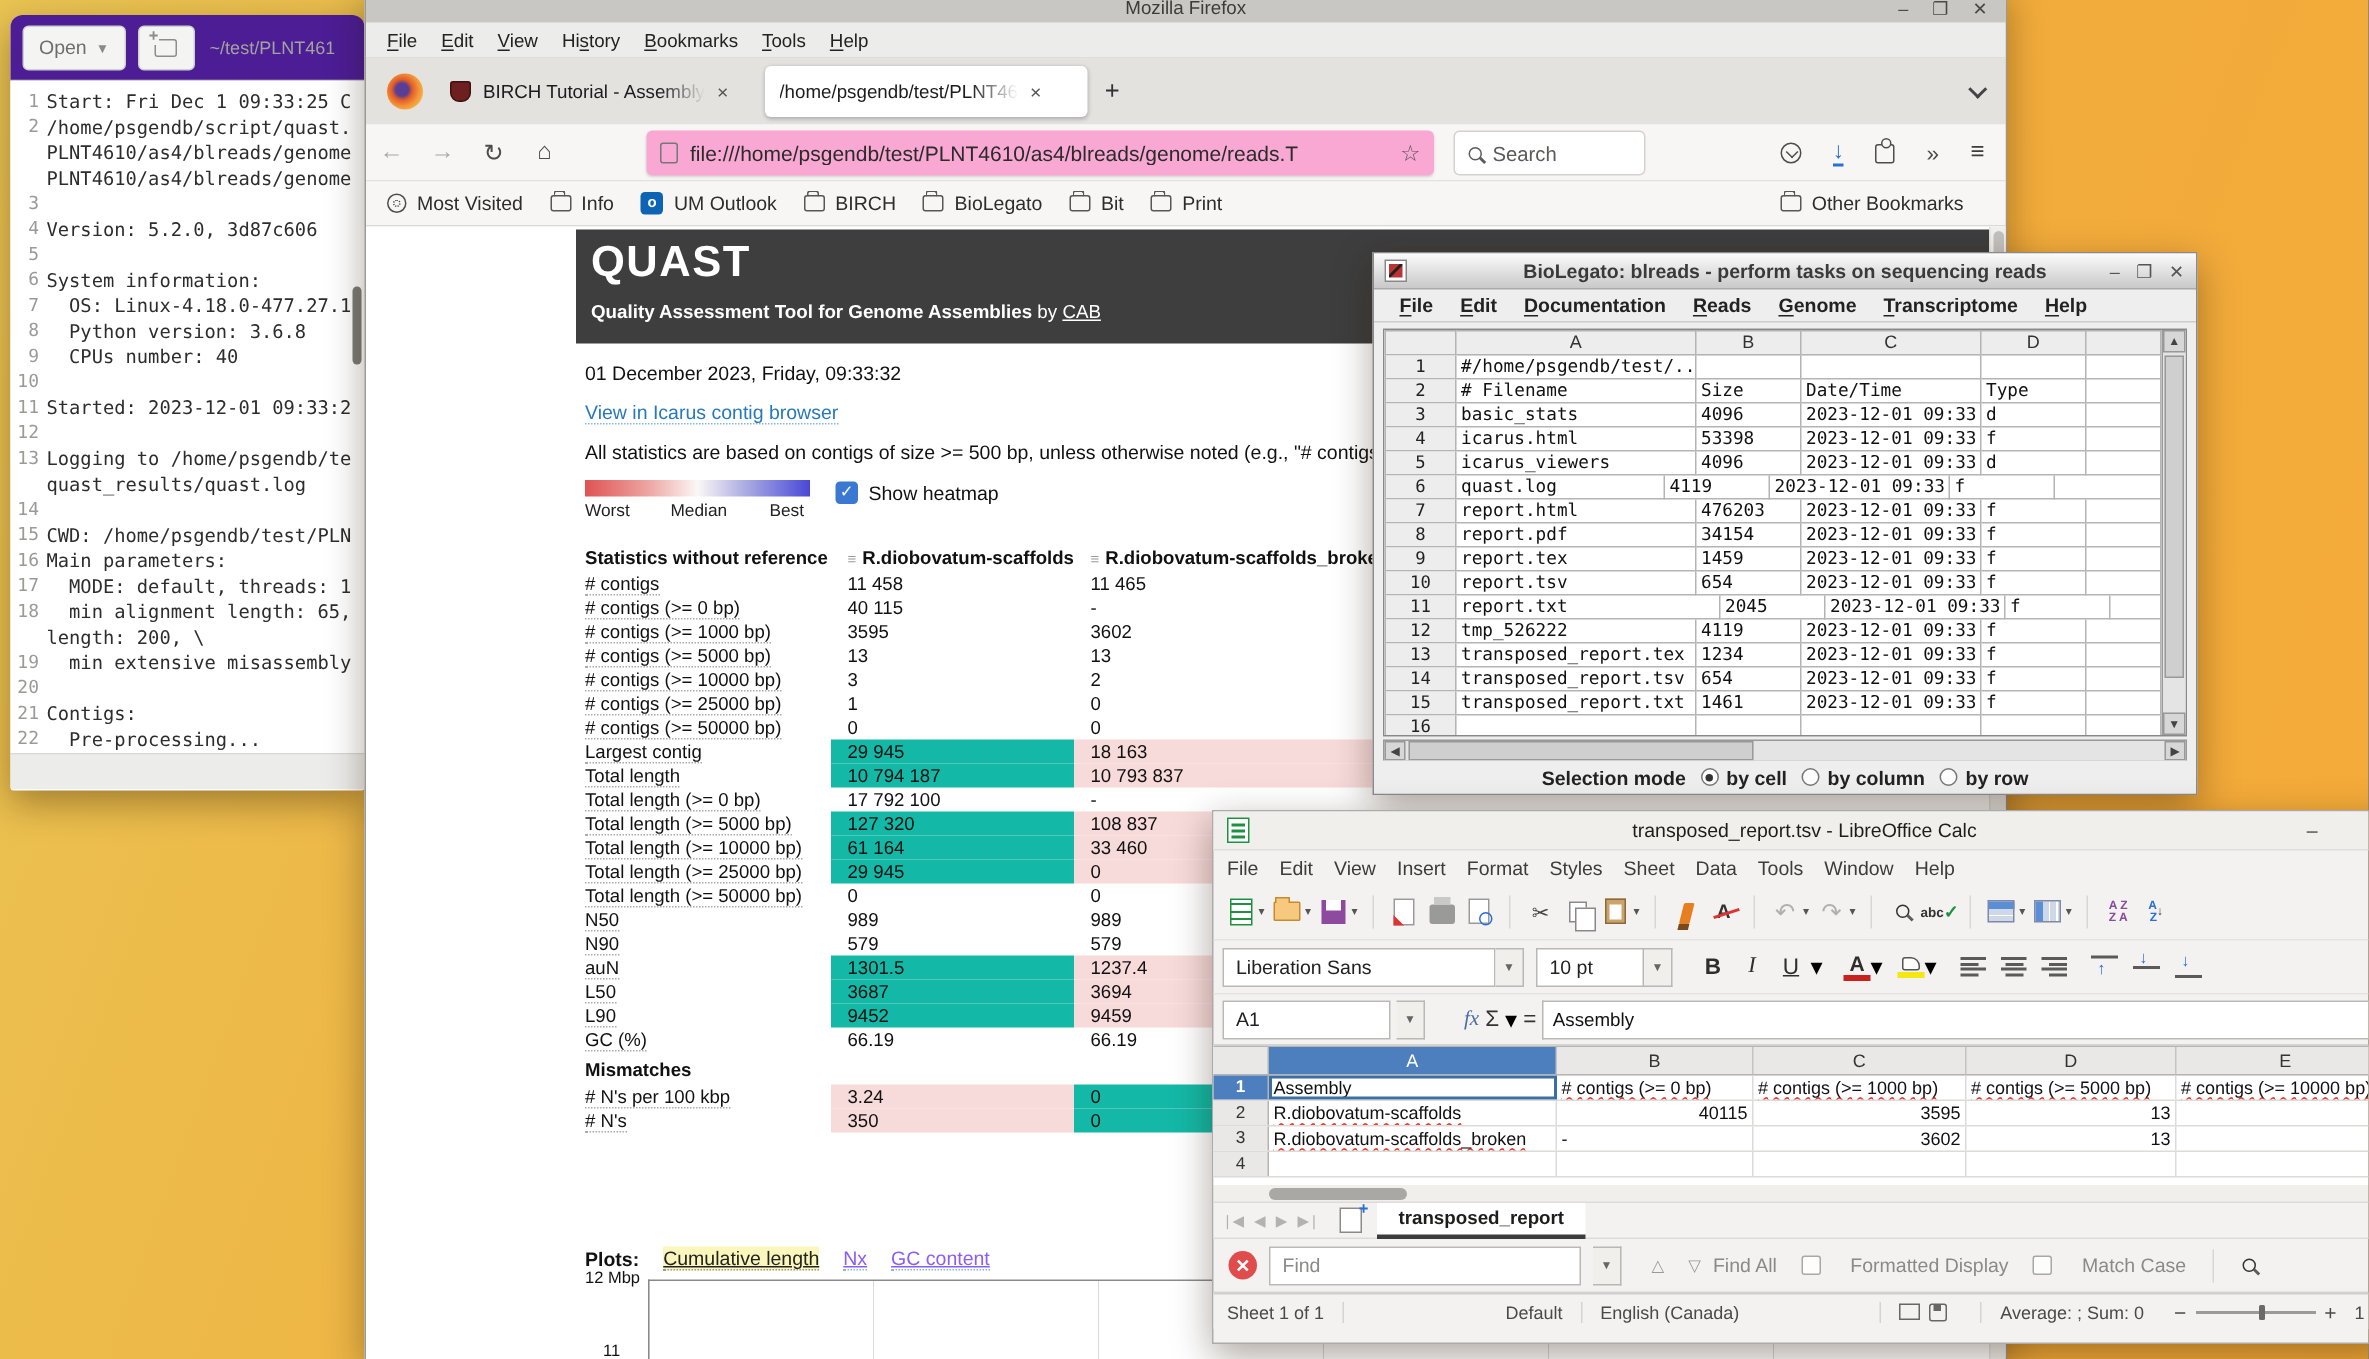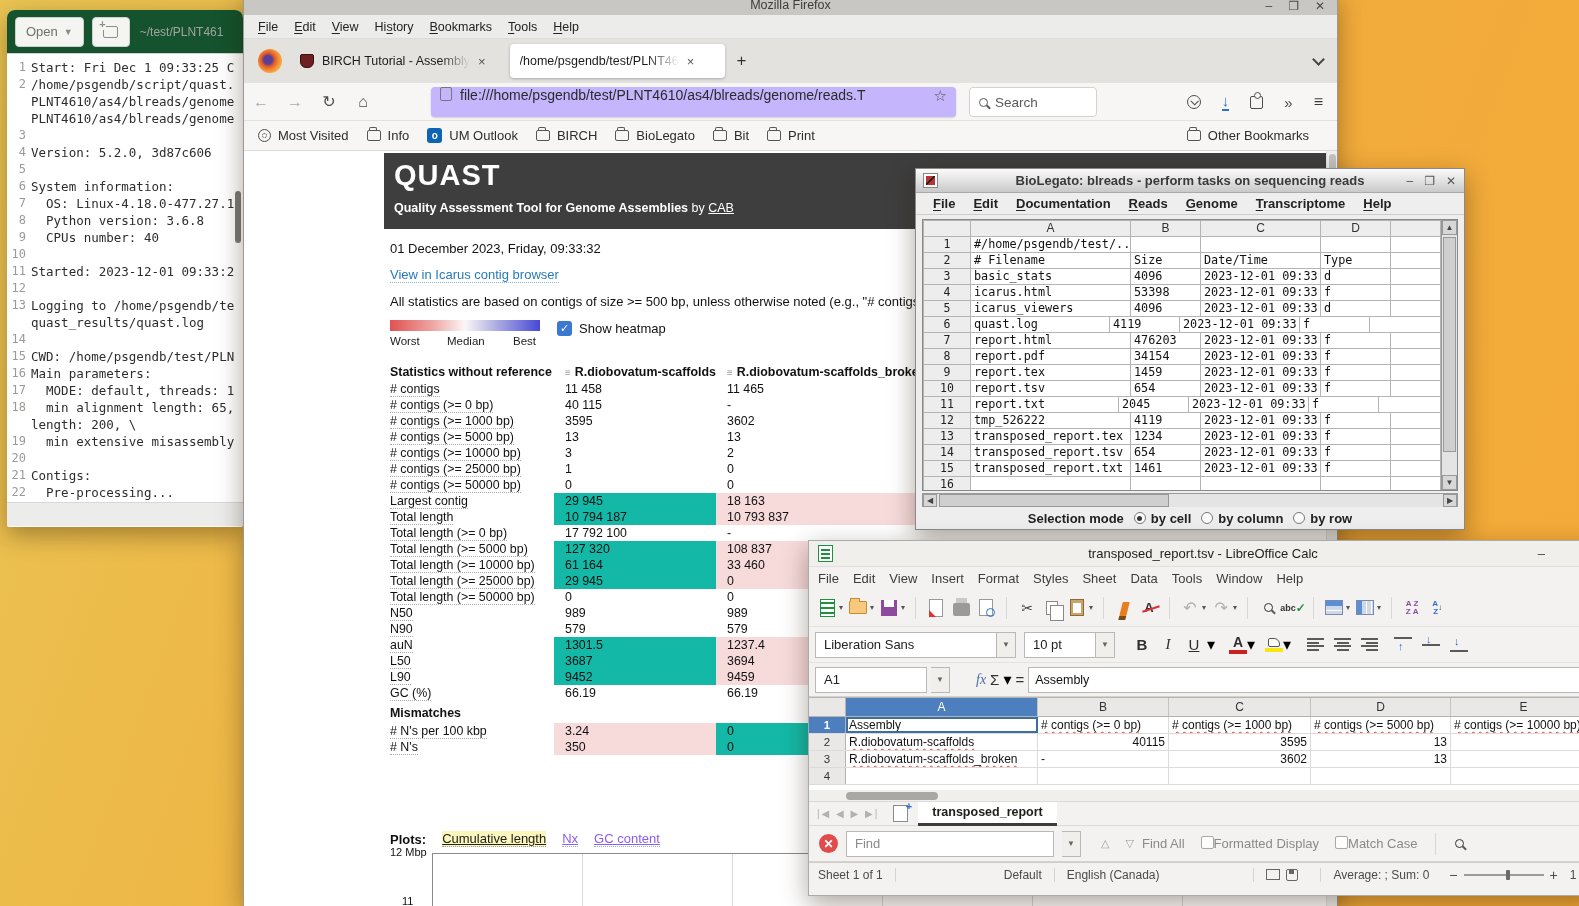--- a/index.html
+++ b/index.html
@@ -3,21 +3,21 @@
 <meta charset="utf-8">
 <style>
   html,body{margin:0;padding:0;background:#555;}
   *{box-sizing:border-box;font-family:"Liberation Sans",sans-serif;}
   #desktop{position:relative;width:1579px;height:906px;overflow:hidden;
     background:linear-gradient(110deg,#eac553 0%,#f0ae3e 45%,#f4aa38 100%);}
   .win{position:absolute;box-shadow:0 8px 24px rgba(40,20,0,.38);}
 
   
   #gedit{left:7px;top:10px;width:236px;height:517px;background:#fff;border-radius:8px 8px 2px 2px;z-index:1;}
-  .ged-head{height:44px;background:#14532d;border-bottom:1px solid #d3d3d0;border-radius:8px 8px 0 0;
+  .ged-head{height:44px;background:#4c1d95;border-bottom:1px solid #d3d3d0;border-radius:8px 8px 0 0;
     display:flex;align-items:center;padding:0 8px;}
   .ged-open{height:30px;border:1px solid #cfcfcb;border-radius:4px;background:#f4f4f2;color:#6e6e6a;
     font-size:13px;display:flex;align-items:center;gap:6px;padding:0 10px;}
   .ged-caret{font-size:9px;color:#8a8a86;}
   .ged-newbtn{height:30px;width:38px;border:1px solid #cfcfcb;border-radius:4px;background:#f4f4f2;margin-left:8px;
     display:flex;align-items:center;justify-content:center;}
   .ged-newglyph{width:15px;height:12px;border:1.5px solid #8d8d89;border-radius:2px;position:relative;}
   .ged-newglyph:before{content:"+";position:absolute;left:-5px;top:-9px;color:#8d8d89;font-size:11px;font-weight:bold;background:#f4f4f2;}
   .ged-title{margin-left:10px;color:#a3a39f;font-size:12px;white-space:nowrap;overflow:hidden;}
   .ged-body{position:relative;height:448px;overflow:hidden;background:#fff;padding-top:5px;}
@@ -42,22 +42,22 @@
   .ff-tab .t-title{font-size:12.5px;color:#1c1c1c;white-space:nowrap;overflow:hidden;max-width:160px;
     -webkit-mask-image:linear-gradient(90deg,#000 80%,transparent);mask-image:linear-gradient(90deg,#000 80%,transparent);}
   .ff-tab .t-close{color:#555;font-size:13px;}
   .ff-tab.active{background:#fff;box-shadow:0 1px 3px rgba(0,0,0,.25);width:215px;}
   .favicon-birch{width:14px;height:14px;background:#6e1f1f;border-radius:2px 2px 6px 6px;flex:none;border:1px solid #3c1010;}
   .ff-newtab{font-size:17px;color:#333;margin-left:12px;}
   .ff-alltabs{position:absolute;right:14px;top:16px;width:9px;height:9px;border-right:2px solid #444;border-bottom:2px solid #444;transform:rotate(45deg);}
   .ff-navbar{height:38px;background:#f7f6f4;display:flex;align-items:center;border-bottom:1px solid #e3e1de;position:relative;}
   .nav-ic{font-size:16px;color:#4d4d4b;width:34px;text-align:center;}
   .nav-ic.dim{color:#a9a9a5;}
-  .ff-urlbar{position:absolute;left:187px;top:4px;width:525px;height:30px;background:#c4b5fd;border-radius:4px;
-    box-shadow:0 1px 2px rgba(0,0,0,.15);display:flex;align-items:flex-start;padding:0 9px;gap:8px;}
+  .ff-urlbar{position:absolute;left:187px;top:4px;width:525px;height:30px;background:#f9a8d4;border-radius:4px;
+    box-shadow:0 1px 2px rgba(0,0,0,.15);display:flex;align-items:center;padding:0 9px;gap:8px;}
   .url-page{width:12px;height:14px;border:1.5px solid #777;border-radius:2px;flex:none;}
   .url-text{font-size:14px;color:#2b2b2b;white-space:nowrap;overflow:hidden;flex:1;
     -webkit-mask-image:linear-gradient(90deg,#000 88%,transparent);mask-image:linear-gradient(90deg,#000 88%,transparent);}
   .url-star{color:#555;font-size:15px;}
   .ff-search{position:absolute;left:725px;top:4px;width:128px;height:30px;background:#fff;border:1px solid #d4d2cf;border-radius:4px;
     display:flex;align-items:center;gap:7px;padding:0 9px;}
   .mag{width:9px;height:9px;border:1.6px solid #5c5c5a;border-radius:50%;position:relative;flex:none;}
   .mag:after{content:"";position:absolute;width:5px;height:1.6px;background:#5c5c5a;transform:rotate(45deg);right:-4px;bottom:-2px;}
   .ff-search span{font-size:13.5px;color:#5a5a58;}
   .ff-right{position:absolute;right:14px;top:4px;height:30px;display:flex;align-items:center;gap:21px;}
@@ -241,21 +241,21 @@
   .sheet-tab{height:24px;background:#fff;display:flex;align-items:center;padding:0 14px;font-size:12.5px;font-weight:bold;
     color:#1d1d1b;border-bottom:3px solid #3c3c3a;}
   .lc-findbar{height:36px;display:flex;align-items:center;gap:8px;padding-left:10px;border-bottom:1px solid #d4d3d0;}
   .find-close{width:19px;height:19px;border-radius:50%;background:#e04b4b;color:#fff;font-size:12px;font-weight:bold;
     display:flex;align-items:center;justify-content:center;}
   .find-input{width:208px;height:26px;background:#fff;border:1px solid #b9b8b5;display:flex;align-items:center;padding:0 8px;
     font-size:13px;color:#8a8a88;}
   .tri{color:#9a9a98;font-size:11px;}
   .find-lbl{font-size:13px;color:#8a8a88;}
   .cbx{width:13px;height:13px;border:1px solid #a9a8a5;background:#fdfdfc;border-radius:2px;flex:none;}
-  .chk-group{display:flex;align-items:flex-start;gap:0;}
+  .chk-group{display:flex;align-items:center;gap:20px;}
   .lc-status{height:24px;border-top:1px solid #cfcecb;display:flex;align-items:center;font-size:12px;color:#4a4a48;
     padding-left:9px;gap:6px;background:#f3f2f0;}
   .ssep{width:1px;height:14px;background:#d4d3d0;margin:0 6px;}
   .st-ic1{width:14px;height:11px;border:1.4px solid #666;}
   .st-ic2{width:12px;height:12px;border:1.4px solid #666;border-radius:2px;position:relative;}
   .st-ic2:after{content:"";position:absolute;left:2px;top:0;width:5px;height:4px;background:#666;}
   .zoomer{display:flex;align-items:center;gap:6px;margin-left:14px;}
   .zline{width:80px;height:2px;background:#9a9a98;position:relative;}
   .zknob{position:absolute;left:42px;top:-4px;width:4px;height:10px;background:#6a6a68;border-radius:1px;}
   .zpm{font-size:14px;color:#4a4a48;}
@@ -742,21 +742,21 @@
           <div class="bl-row">
             <span class="bl-num">10</span>
             <span class="bl-cell" style="width: 160px;">report.tsv</span>
             <span class="bl-cell" style="width: 70px;">654</span>
             <span class="bl-cell" style="width: 120px;">2023-12-01 09:33</span>
             <span class="bl-cell" style="width: 70px;">f</span>
             <span class="bl-cell" style="flex: 1 1 0%; border-left: none;"></span>
           </div>
           <div class="bl-row">
             <span class="bl-num">11</span>
-            <span class="bl-cell" style="width: 148px;">report.txt</span>
+            <span class="bl-cell" style="width: 176px;">report.txt</span>
             <span class="bl-cell" style="width: 70px;">2045</span>
             <span class="bl-cell" style="width: 120px;">2023-12-01 09:33</span>
             <span class="bl-cell" style="width: 70px;">f</span>
             <span class="bl-cell" style="flex: 1 1 0%; border-left: none;"></span>
           </div>
           <div class="bl-row">
             <span class="bl-num">12</span>
             <span class="bl-cell" style="width: 160px;">tmp_526222</span>
             <span class="bl-cell" style="width: 70px;">4119</span>
             <span class="bl-cell" style="width: 120px;">2023-12-01 09:33</span>

